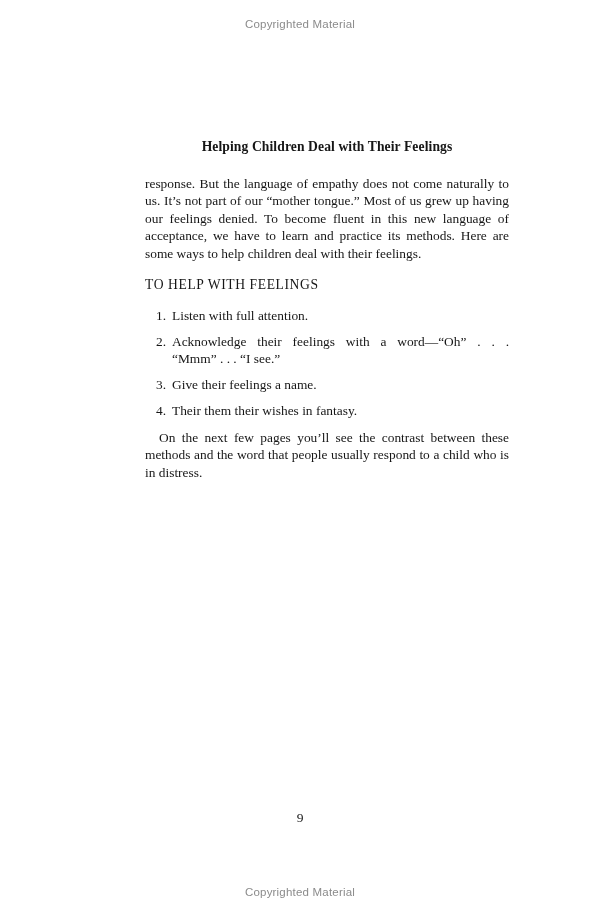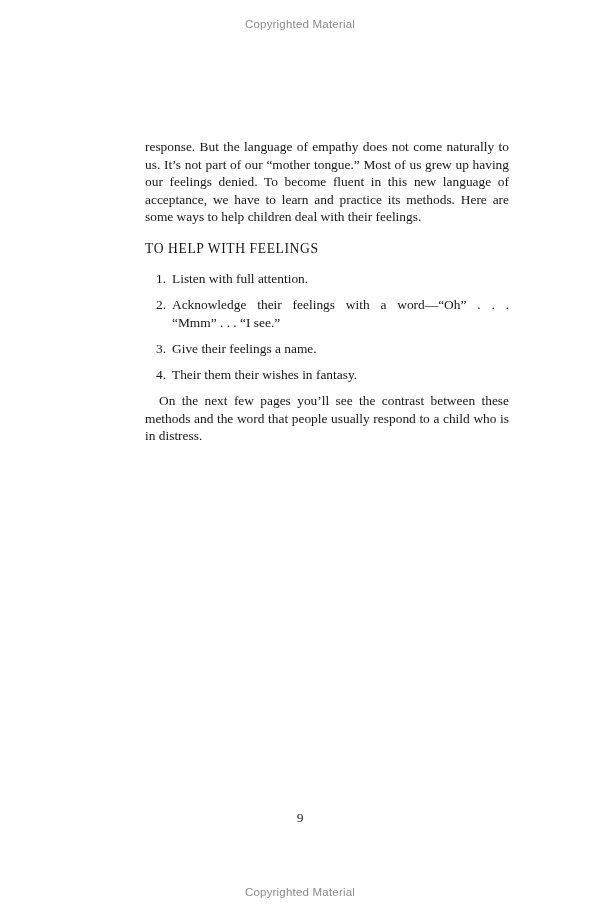--- a/index.html
+++ b/index.html
@@ -86,20 +86,21 @@
 </style>
 </head>
 <body>
 
 <div class="screen">
 
   <div class="copyright copyright-top">Copyrighted Material</div>
 
   <main class="text-block">
 
+    <h1 class="running-head">Helping Children Deal with Their Feelings</h1>
 
     <p class="para intro">response. But the language of empathy does not come naturally to us. It’s not part of our “mother tongue.” Most of us grew up having our feelings denied. To become fluent in this new language of acceptance, we have to learn and practice its methods. Here are some ways to help children deal with their feelings.</p>
 
     <h2 class="section-heading">TO HELP WITH FEELINGS</h2>
 
     <div class="list">
 
       <div class="list-item">
         <span class="num">1.</span>
         <span class="li-text">Listen with full attention.</span>

